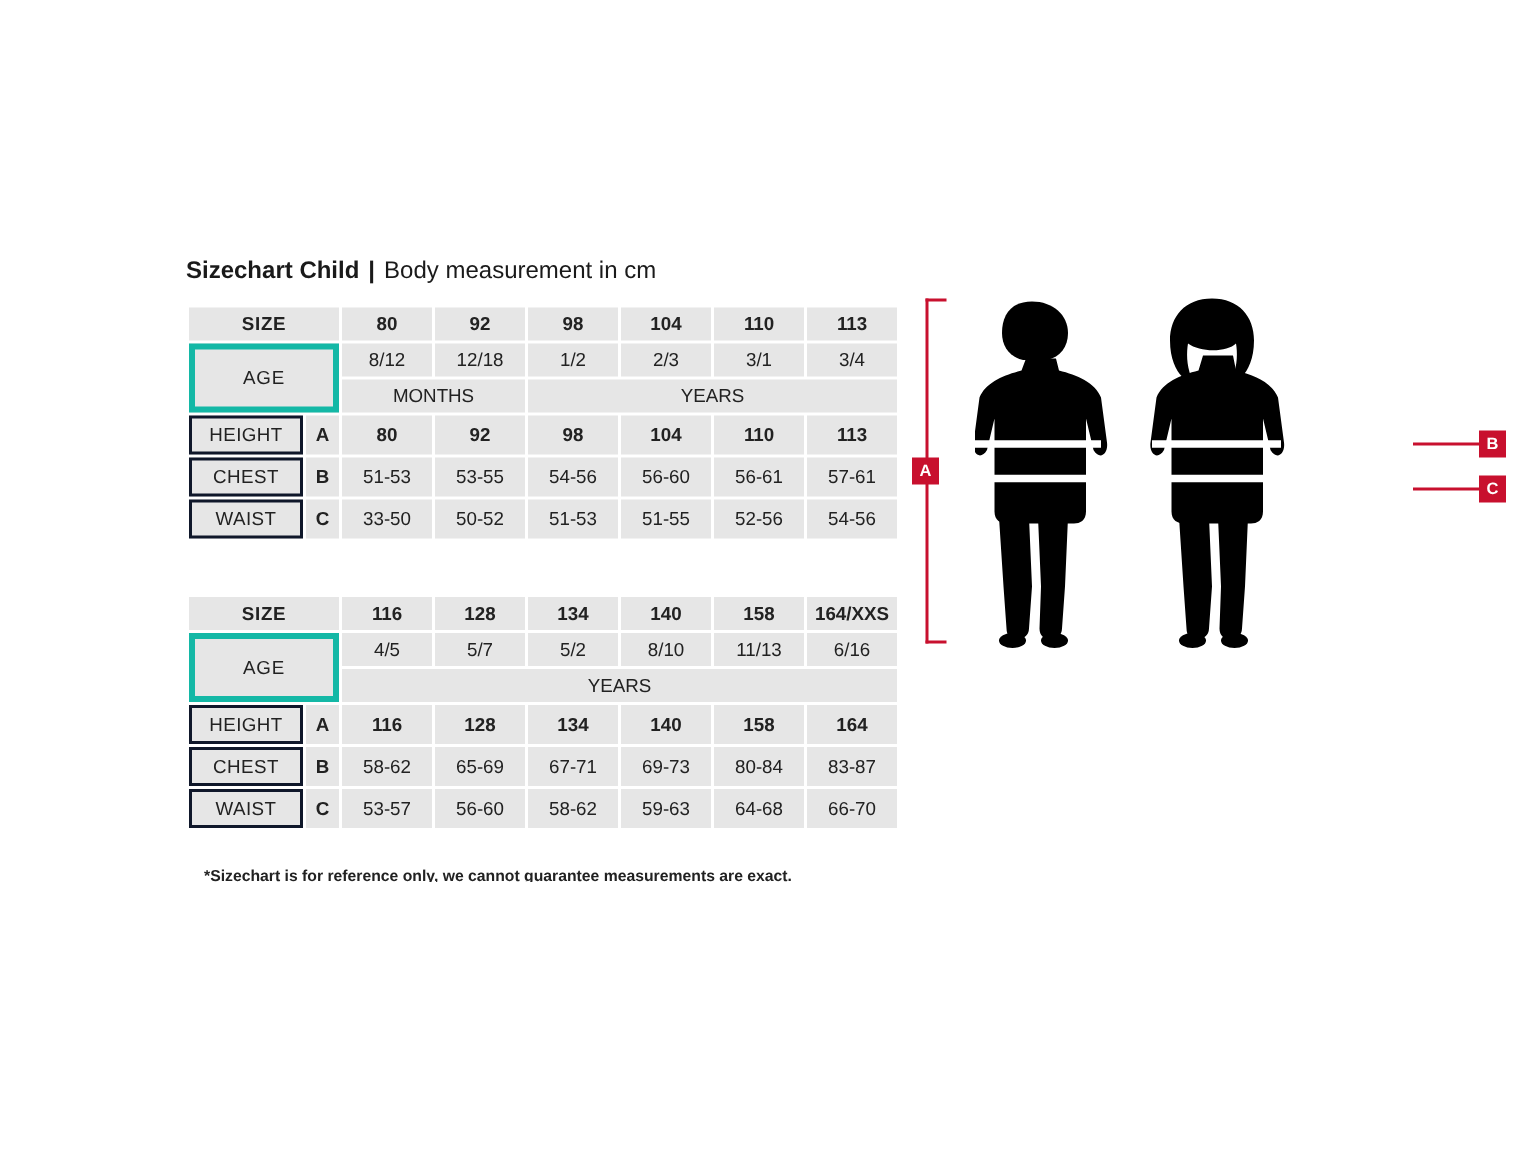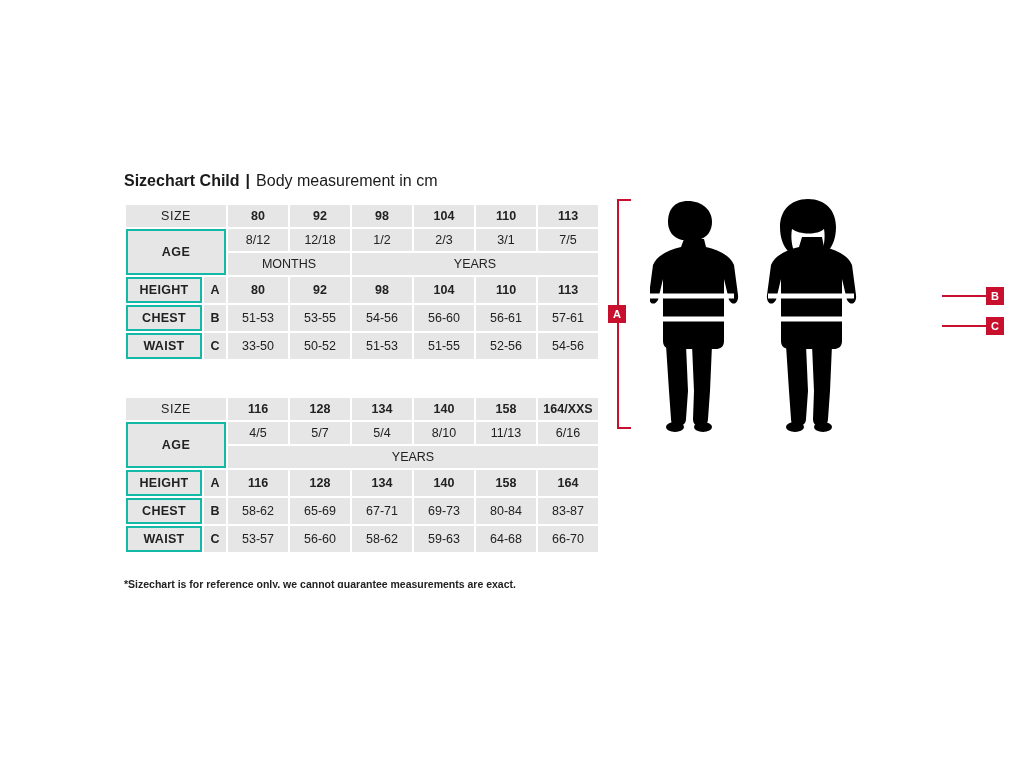--- a/index.html
+++ b/index.html
@@ -50,52 +50,52 @@
   }
   td.hdr {
     background: #000000;
     color: #ffffff;
     font-weight: bold;
     font-size: 12.5px;
   }
   td.hdr-size {
     background: #000000;
     color: #ffffff;
-    font-weight: normal;
+    font-weight: bold;
     letter-spacing: .5px;
   }
   td.label {
     background: #ffffff;
-    border: 2px solid #14b8a6;
-    font-weight: bold;
+    border: 2px solid #0f172a;
+    font-weight: normal;
     font-size: 11.5px;
     color: #000;
     letter-spacing: .3px;
   }
   td.age-label {
     background: #ffffff;
-    border: 2px solid #14b8a6;
-    font-weight: bold;
+    border: 4px solid #14b8a6;
+    font-weight: normal;
     font-size: 13px;
     color: #c8102e;
     letter-spacing: .5px;
   }
   td.letter {
     background: #c8102e;
     color: #ffffff;
     font-weight: bold;
     font-size: 12px;
     width: 22px;
   }
   td.bold-val {
     font-weight: bold;
   }
   .footnote {
     position: absolute;
-    left: 124px;
+    left: 136px;
     top: 578px;
     font-size: 10.5px;
     font-weight: bold;
     color: #222;
   }
   
   .figure {
     position: absolute;
     left: 620px;
     top: 195px;
@@ -154,21 +154,21 @@
         <td class="hdr">110</td>
         <td class="hdr">113</td>
       </tr>
       <tr>
         <td class="age-label" colspan="2" rowspan="2">AGE</td>
         <td>8/12</td>
         <td>12/18</td>
         <td>1/2</td>
         <td>2/3</td>
         <td>3/1</td>
-        <td>7/5</td>
+        <td>3/4</td>
       </tr>
       <tr>
         <td colspan="2">MONTHS</td>
         <td colspan="4">YEARS</td>
       </tr>
       <tr>
         <td class="label">HEIGHT</td>
         <td class="letter">A</td>
         <td class="bold-val">80</td>
         <td class="bold-val">92</td>
@@ -218,21 +218,21 @@
         <td class="hdr">128</td>
         <td class="hdr">134</td>
         <td class="hdr">140</td>
         <td class="hdr">158</td>
         <td class="hdr">164/XXS</td>
       </tr>
       <tr>
         <td class="age-label" colspan="2" rowspan="2">AGE</td>
         <td>4/5</td>
         <td>5/7</td>
-        <td>5/4</td>
+        <td>5/2</td>
         <td>8/10</td>
         <td>11/13</td>
         <td>6/16</td>
       </tr>
       <tr>
         <td colspan="6">YEARS</td>
       </tr>
       <tr>
         <td class="label">HEIGHT</td>
         <td class="letter">A</td>

